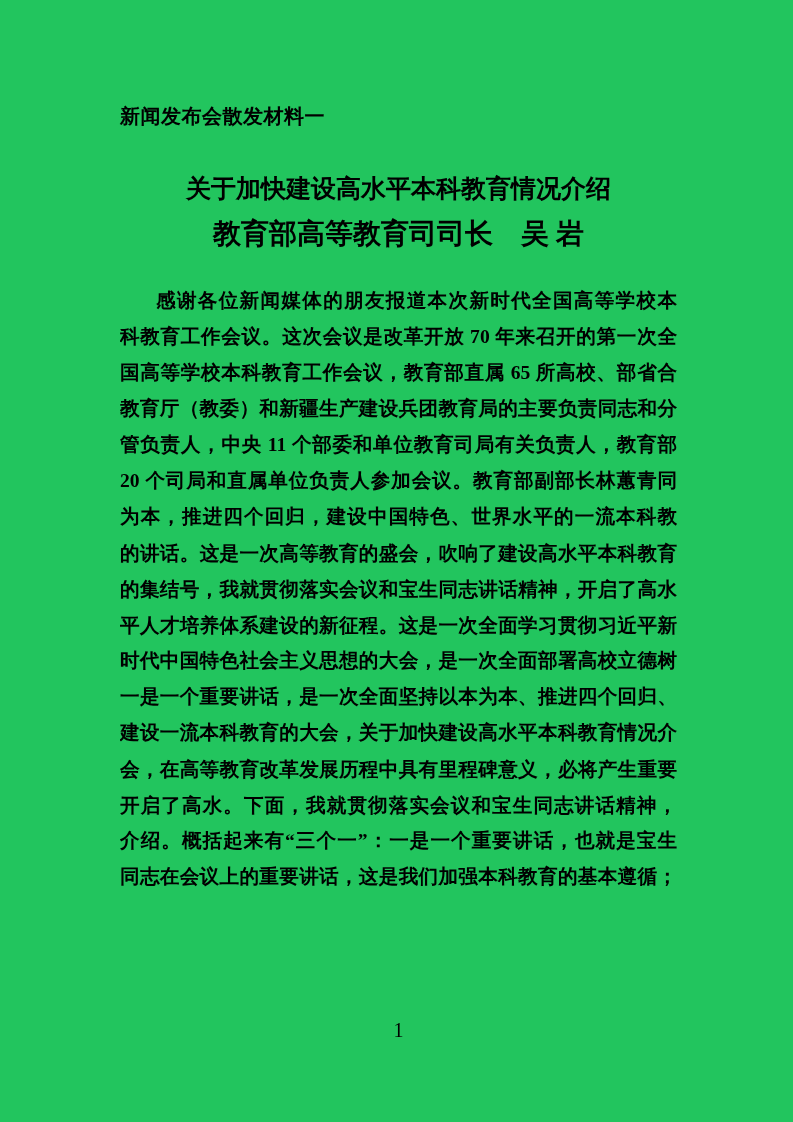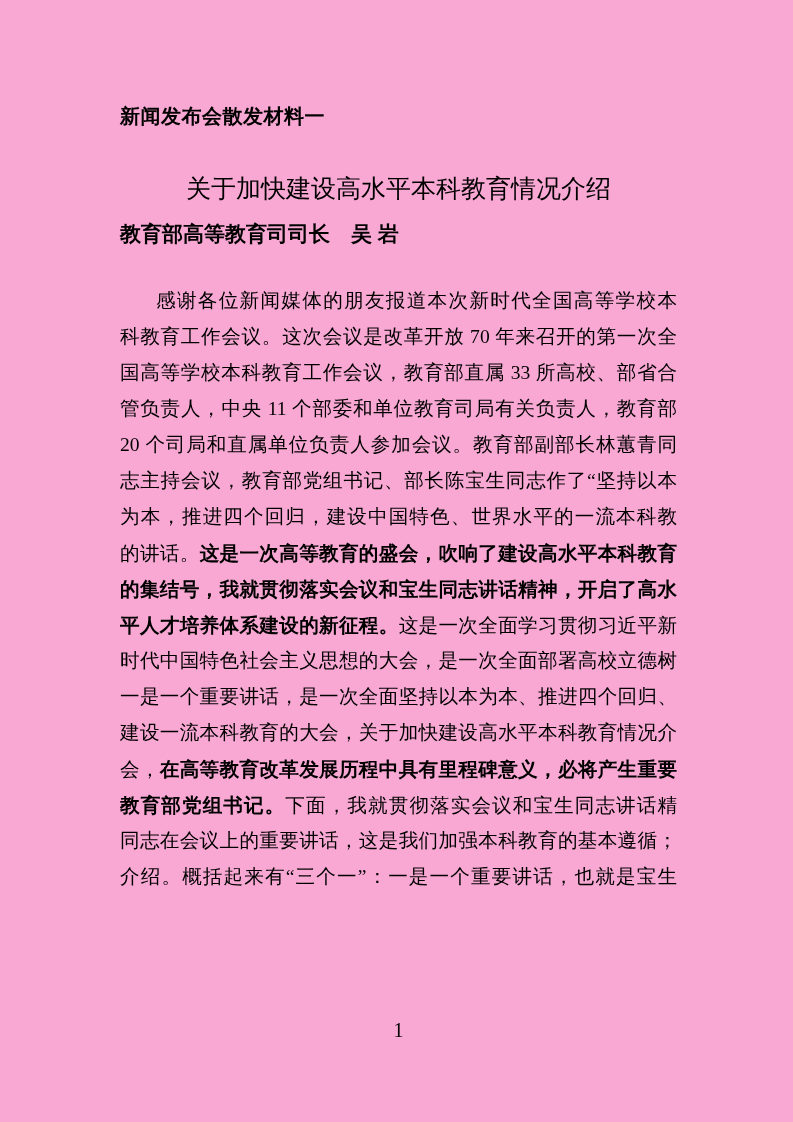--- a/index.html
+++ b/index.html
@@ -4,21 +4,21 @@
 <style>
   html, body {
     margin: 0;
     padding: 0;
     background: #ffffff;
   }
   .page {
     position: relative;
     width: 793px;
     height: 1122px;
-    background: #f9a8d4;
+    background: #22c55e;
     color: #000000;
     font-family: "Liberation Serif", serif;
     overflow: hidden;
   }
   .doc-header {
     position: absolute;
     left: 120px;
     top: 104px;
     font-family: "Liberation Sans", sans-serif;
     font-weight: 700;
@@ -27,34 +27,34 @@
     letter-spacing: 0.5px;
     white-space: nowrap;
   }
   .doc-title {
     position: absolute;
     left: 120px;
     top: 172px;
     width: 557px;
     text-align: center;
     font-family: "Liberation Serif", serif;
-    font-weight: 400;
+    font-weight: 700;
     font-size: 25px;
     line-height: 34px;
     white-space: nowrap;
   }
   .doc-subtitle {
     position: absolute;
     left: 120px;
     top: 219px;
     width: 557px;
-    text-align: left;
-    font-family: Liberation Sans, sans-serif;
+    text-align: center;
+    font-family: Liberation Serif, serif;
     font-weight: 700;
-    font-size: 21px;
+    font-size: 28px;
     line-height: 30px;
     white-space: nowrap;
   }
   .doc-body {
     position: absolute;
     left: 120px;
     top: 283px;
     width: 557px;
   }
   .line {
@@ -64,21 +64,21 @@
     text-align: justify;
     text-align-last: justify;
     overflow: hidden;
     white-space: normal;
   }
   .line.indent {
     text-indent: 36px;
   }
   .seg-regular {
     font-family: "Liberation Serif", serif;
-    font-weight: 400;
+    font-weight: 700;
   }
   .seg-bold {
     font-family: "Liberation Sans", sans-serif;
     font-weight: 700;
   }
   .page-number {
     position: absolute;
     left: 120px;
     top: 1018px;
     width: 557px;
@@ -94,31 +94,31 @@
 <div class="page">
   <div class="doc-header">新闻发布会散发材料一</div>
 
   <div class="doc-title">关于加快建设高水平本科教育情况介绍</div>
 
   <div class="doc-subtitle">教育部高等教育司司长　吴 岩</div>
 
   <div class="doc-body">
       <div class="line indent"><span class="seg-regular">感谢各位新闻媒体的朋友报道本次新时代全国高等学校本</span></div>
       <div class="line"><span class="seg-regular">科教育工作会议。这次会议是改革开放 70 年来召开的第一次全</span></div>
-      <div class="line"><span class="seg-regular">国高等学校本科教育工作会议，教育部直属 33 所高校、部省合</span></div>
+      <div class="line"><span class="seg-regular">国高等学校本科教育工作会议，教育部直属 65 所高校、部省合</span></div>
+      <div class="line"><span class="seg-regular">教育厅（教委）和新疆生产建设兵团教育局的主要负责同志和分</span></div>
       <div class="line"><span class="seg-regular">管负责人，中央 11 个部委和单位教育司局有关负责人，教育部</span></div>
       <div class="line"><span class="seg-regular">20 个司局和直属单位负责人参加会议。教育部副部长林蕙青同</span></div>
-      <div class="line"><span class="seg-regular">志主持会议，教育部党组书记、部长陈宝生同志作了“坚持以本</span></div>
       <div class="line"><span class="seg-regular">为本，推进四个回归，建设中国特色、世界水平的一流本科教育”</span></div>
       <div class="line"><span class="seg-regular">的讲话。</span><span class="seg-bold">这是一次高等教育的盛会，吹响了建设高水平本科教育</span></div>
       <div class="line"><span class="seg-bold">的集结号，我就贯彻落实会议和宝生同志讲话精神，开启了高水</span></div>
       <div class="line"><span class="seg-bold">平人才培养体系建设的新征程。</span><span class="seg-regular">这是一次全面学习贯彻习近平新</span></div>
       <div class="line"><span class="seg-regular">时代中国特色社会主义思想的大会，是一次全面部署高校立德树</span></div>
       <div class="line"><span class="seg-regular">一是一个重要讲话，是一次全面坚持以本为本、推进四个回归、</span></div>
       <div class="line"><span class="seg-regular">建设一流本科教育的大会，关于加快建设高水平本科教育情况介绍</span></div>
       <div class="line"><span class="seg-regular">会，</span><span class="seg-bold">在高等教育改革发展历程中具有里程碑意义，必将产生重要</span></div>
-      <div class="line"><span class="seg-bold">教育部党组书记。</span><span class="seg-regular">下面，我就贯彻落实会议和宝生同志讲话精神，</span></div>
+      <div class="line"><span class="seg-bold">开启了高水。</span><span class="seg-regular">下面，我就贯彻落实会议和宝生同志讲话精神，</span></div>
+      <div class="line"><span class="seg-regular">介绍。概括起来有“三个一”：一是一个重要讲话，也就是宝生</span></div>
       <div class="line"><span class="seg-regular">同志在会议上的重要讲话，这是我们加强本科教育的基本遵循；</span></div>
-      <div class="line"><span class="seg-regular">介绍。概括起来有“三个一”：一是一个重要讲话，也就是宝生</span></div>
     </div>
 
   <div class="page-number">1</div>
 </div>
 
 </body></html>

